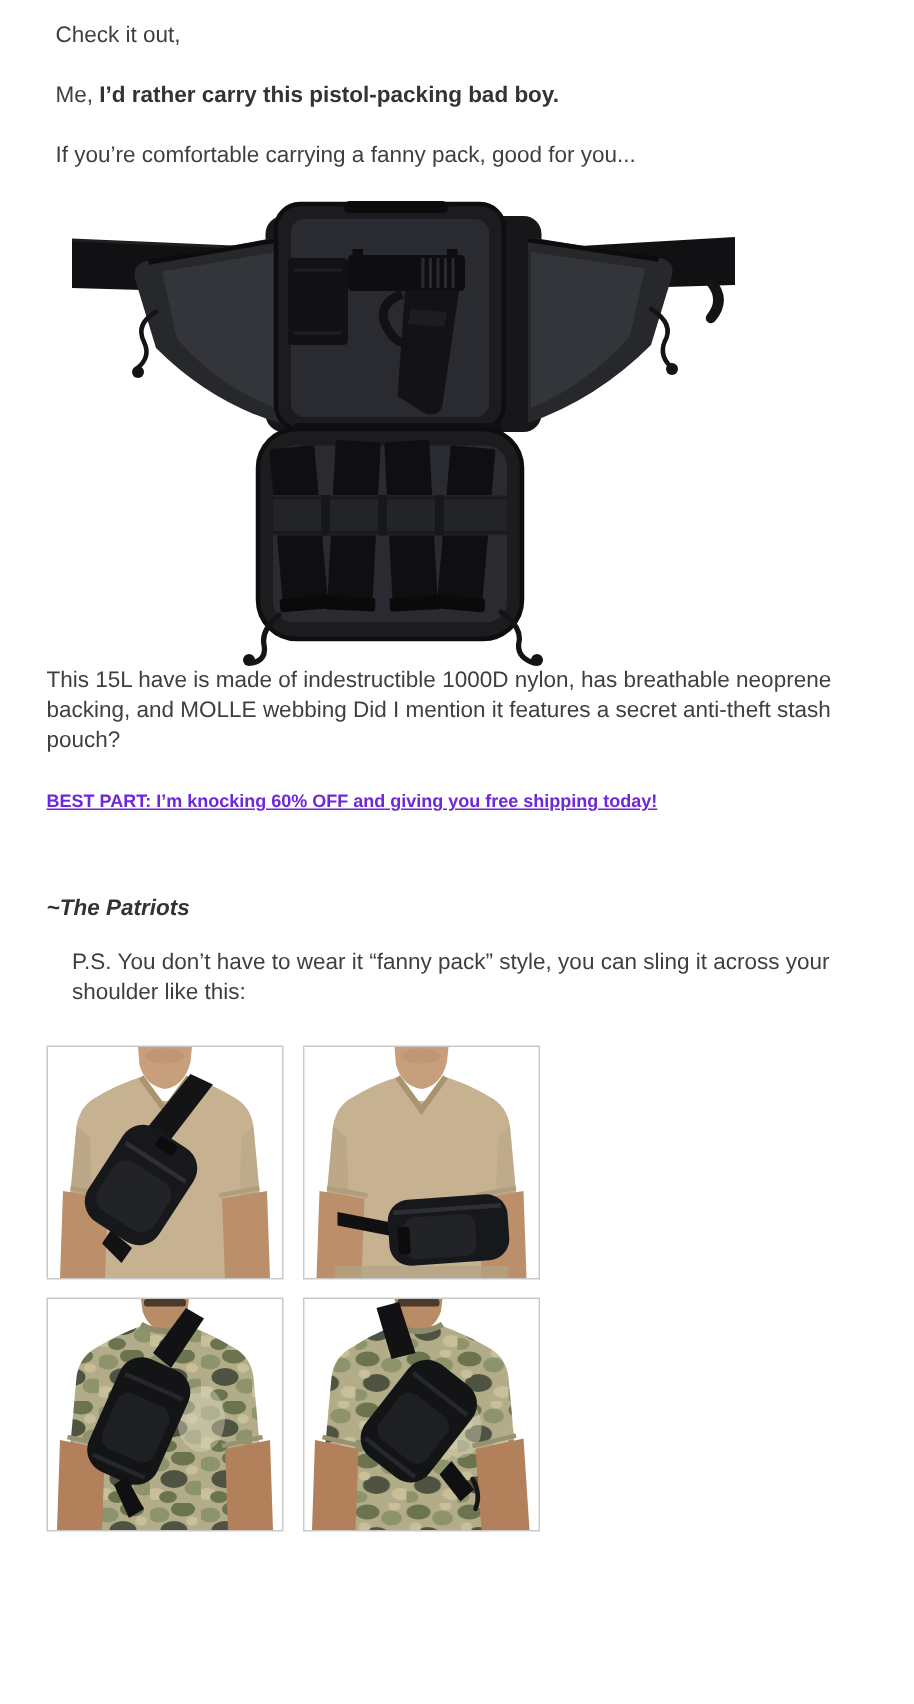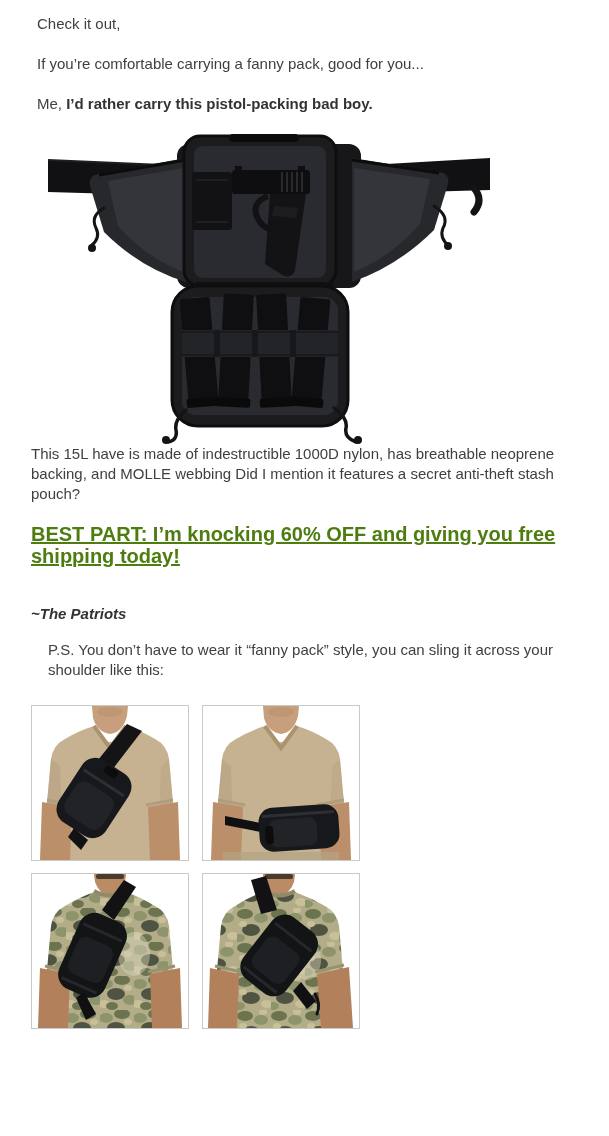--- a/index.html
+++ b/index.html
@@ -10,24 +10,24 @@
     -webkit-font-smoothing:antialiased;
   }
   p{margin:0 0 20px;font-size:15px;line-height:20px;}
   .intro{padding:14px 40px 0 37px;}
   .bold{font-weight:bold;color:#333333;}
   .product-figure{margin:11px 0 0 7px;width:450px;height:310px;}
   .details{padding:0 33px 23px 31px;}
   .details .first{margin-top:37px;}
   .cta{margin:0 0 16px;}
   .cta a{
-    color:#4d7c0f;font-weight:bold;text-decoration:underline;
-    font-size:20px;line-height:20px;cursor:pointer;
-  }
-  .signature{margin:36px 0 16px;font-weight:bold;font-style:italic;color:#333333;}
+    color:#6d28d9;font-weight:bold;text-decoration:underline;
+    font-size:12px;line-height:20px;cursor:pointer;
+  }
+  .signature{margin:52px 0 16px;font-weight:bold;font-style:italic;color:#333333;}
   .ps{margin:0 17px 25px;}
   .photo-grid{
     display:grid;
     grid-template-columns:158px 158px;
     gap:12px 13px;
     padding-left:0px;
   }
   .photo-cell{
     width:156px;height:154px;
     border:1px solid #c9c9c9;
@@ -36,22 +36,22 @@
   }
   svg{display:block;}
 </style>
 </head>
 <body>
 
 <div class="email">
 
   <div class="intro">
     <p>Check it out,</p>
+    <p><span>Me, </span><span class="bold">I’d rather carry this pistol-packing bad boy.</span></p>
     <p>If you’re comfortable carrying a fanny pack, good for you...</p>
-    <p><span>Me, </span><span class="bold">I’d rather carry this pistol-packing bad boy.</span></p>
 
     <div class="product-figure">
 
       <svg width="450" height="310" viewBox="0 0 450 310">
         <rect x="0" y="0" width="450" height="310" fill="#ffffff"></rect>
 
         <g>
           <path d="M4 26 L142 32 L142 62 L4 58 Z" fill="#111113"></path>
           <path d="M4 26 L142 32" stroke="#1f1f22" stroke-width="2" fill="none"></path>
           <path d="M308 32 L446 24 L446 56 L308 60 Z" fill="#111113"></path>

